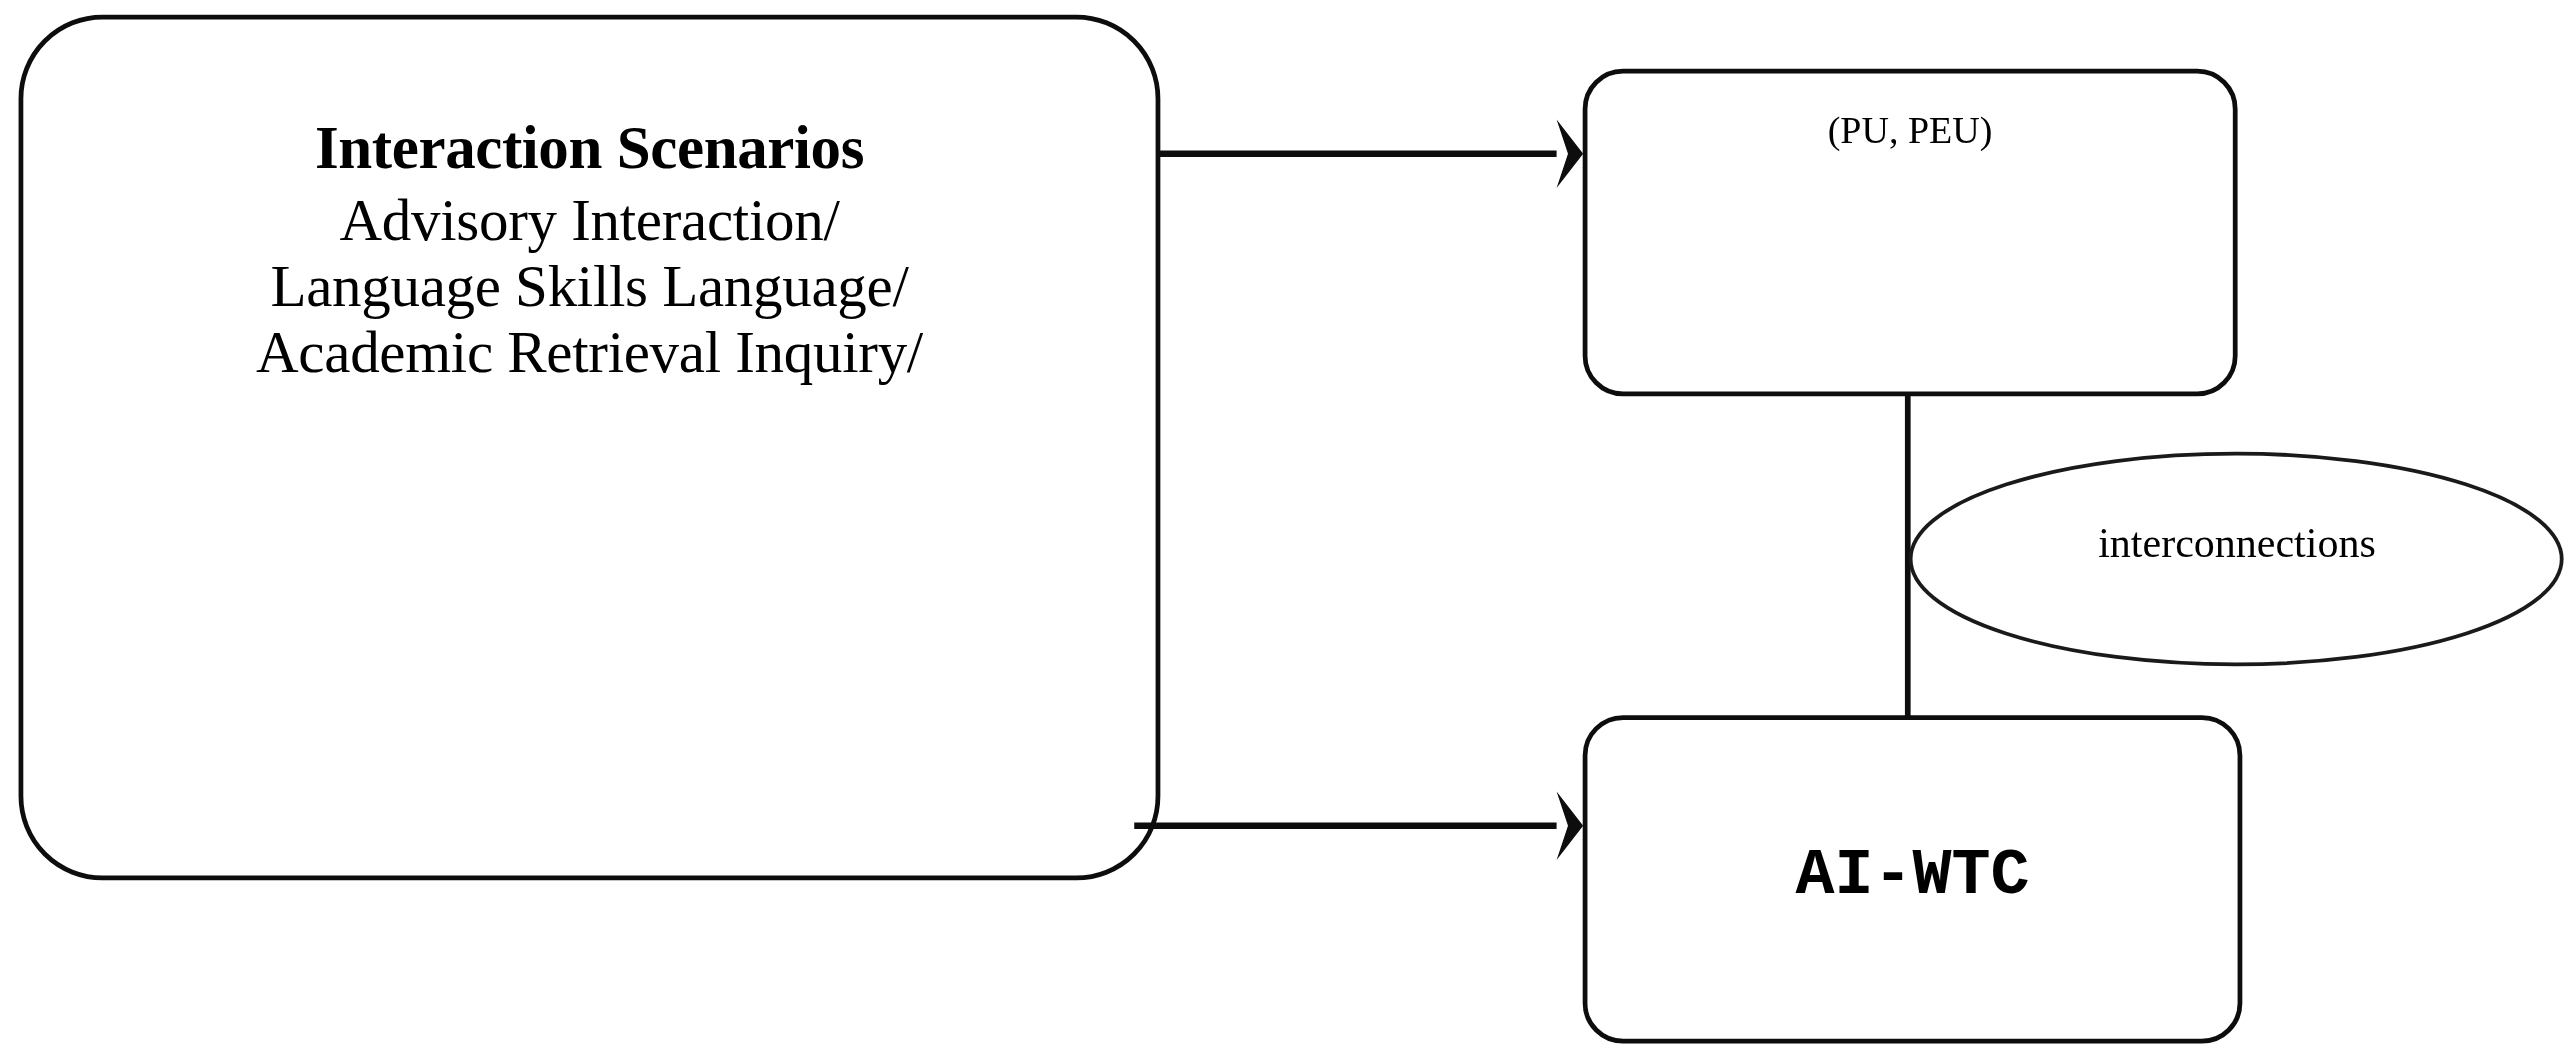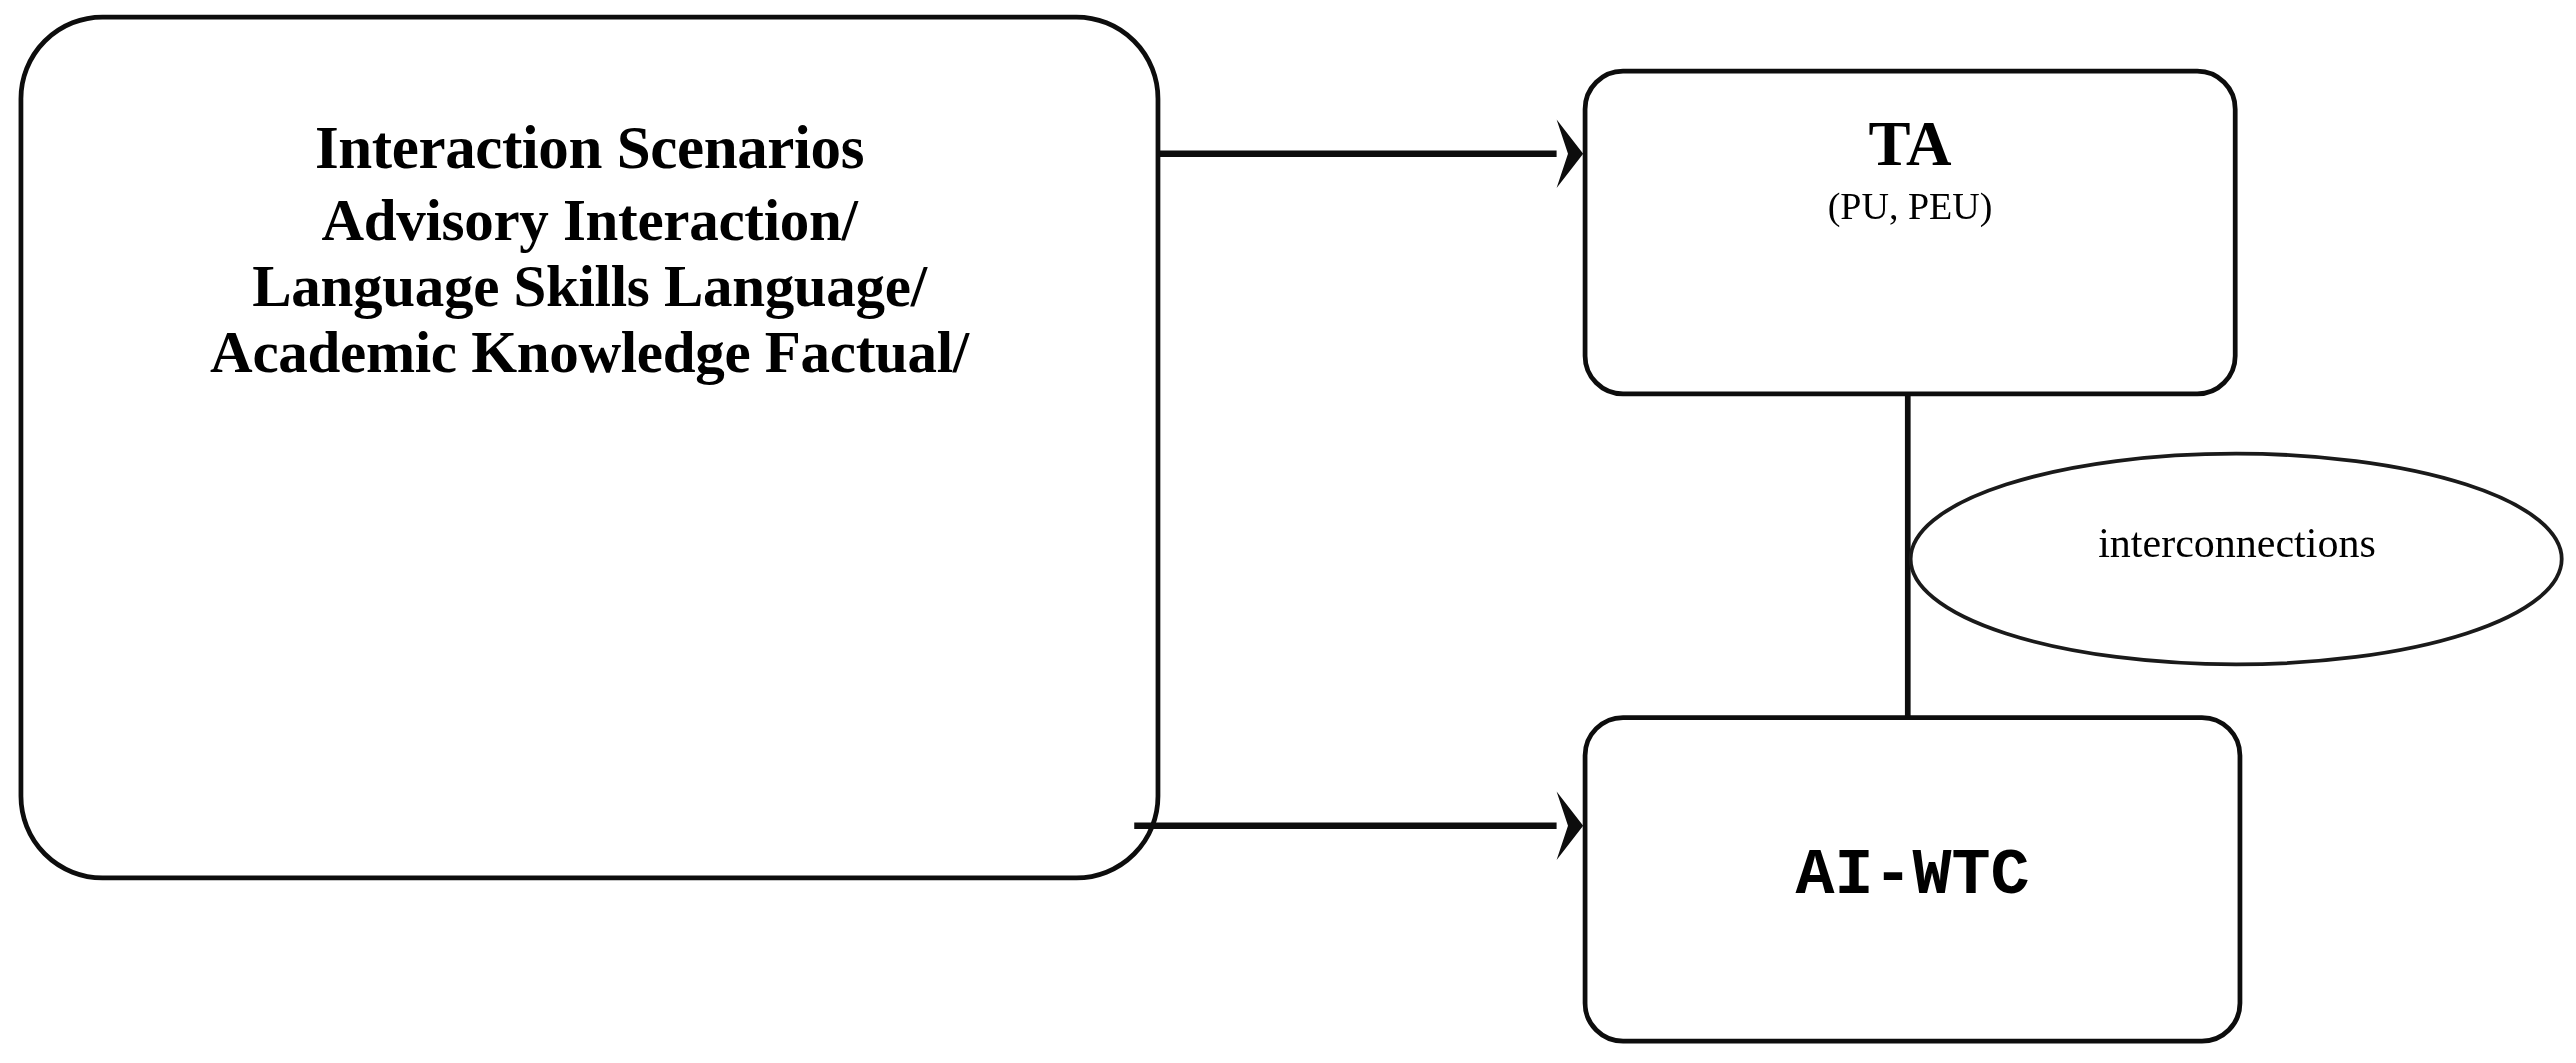--- a/index.html
+++ b/index.html
@@ -66,21 +66,21 @@
     width: 1137px;
   }
   #scenarios-text .hdr {
     font-weight: bold;
     font-size: 61px;
     letter-spacing: -0.4px;
     display: block;
     margin-bottom: 4.7px;
   }
   #scenarios-text .ln {
-    font-weight: bold;
+    font-weight: normal;
     font-size: 59px;
     letter-spacing: -0.3px;
     display: block;
     white-space: pre;
   }
 
   #ta-text {
     left: 1585px;
     top: 109px;
     width: 650px;
@@ -139,25 +139,24 @@
     <polygon class="arrow-head" points="1640,126 1668,162 1640,198 1652,162"></polygon>
 
     <line class="arrow-line" x1="1195" y1="870" x2="1640" y2="870"></line>
     <polygon class="arrow-head" points="1640,834 1668,870 1640,906 1652,870"></polygon>
   </svg>
 
   <div class="txt-layer" id="scenarios-text">
     <span class="hdr">Interaction Scenarios</span>
     <span class="ln">Advisory Interaction/</span>
     <span class="ln">Language Skills Language/</span>
-    <span class="ln">Academic Knowledge Factual/</span>
+    <span class="ln">Academic Retrieval Inquiry/</span>
   </div>
 
   <div class="txt-layer" id="ta-text">
-    <span class="ta-title">TA</span>
     <span class="ta-sub">(PU, PEU)</span>
   </div>
 
   <div class="txt-layer" id="aiwtc-text">
     <span class="aiwtc-title">AI-WTC</span>
   </div>
 
   <div class="txt-layer" id="interconnections-text">interconnections</div>
 
 </div>

